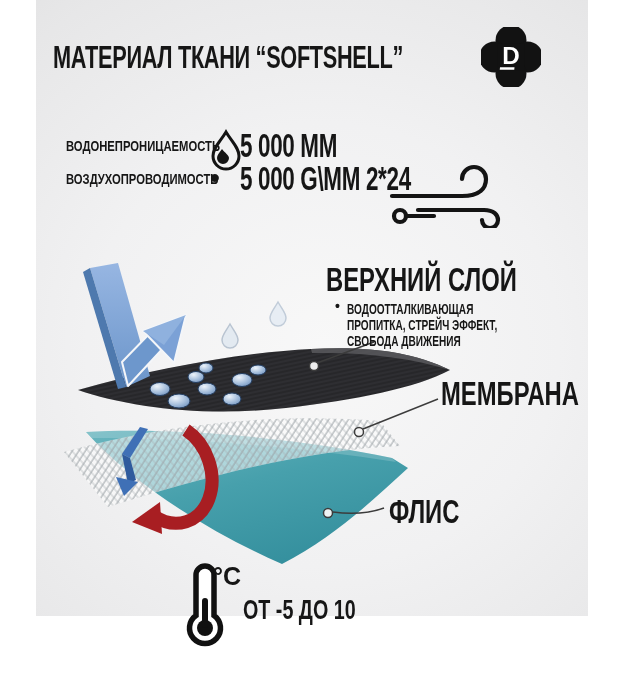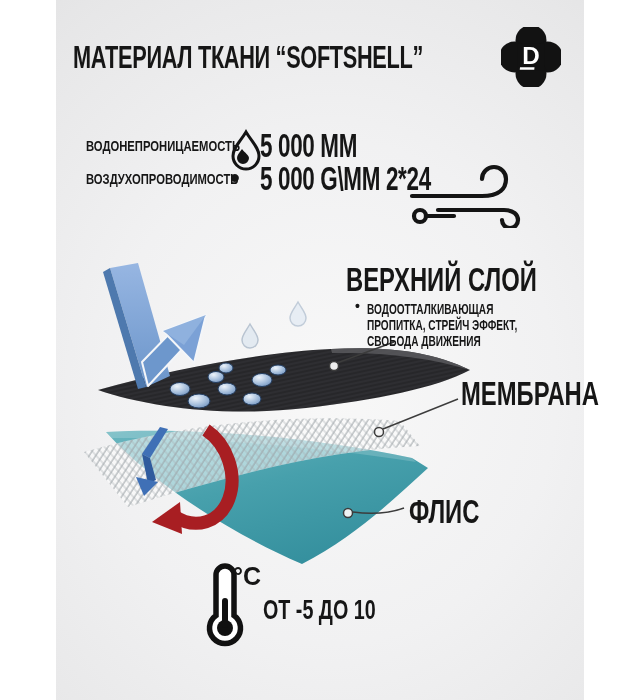--- a/index.html
+++ b/index.html
@@ -3,22 +3,23 @@
 <meta charset="utf-8">
 <style>
   html,body{margin:0;padding:0;}
   body{
     width:624px;height:700px;position:relative;overflow:hidden;
     background:#ffffff;
     font-family:"Liberation Sans",sans-serif;
     color:#161616;
   }
   .card{
-    position:absolute;left:56px;top:0;width:528px;height:700px;
+    position:absolute;left:36px;top:0;width:528px;height:616px;
     background:radial-gradient(95% 80% at 52% 56%, #f8f8f8 0%, #f1f1f2 45%, #e7e7e8 82%, #e1e1e2 100%);
+    padding-left:24px;
   }
   .lbl{
     position:absolute;font-weight:bold;color:#161616;
     transform-origin:0 0;white-space:nowrap;line-height:1;
   }
   .title{left:17px;top:41px;font-size:32px;letter-spacing:-0.5px;transform:scaleX(.68);}
   .spec-label{font-size:15px;transform:scaleX(.75);}
   .spec-value{font-size:33px;transform:scaleX(.68);letter-spacing:-0.5px;}
   .spec-bullet{left:174px;top:164px;font-size:28px;}
   .layer-title{font-size:34px;transform:scaleX(.70);}

